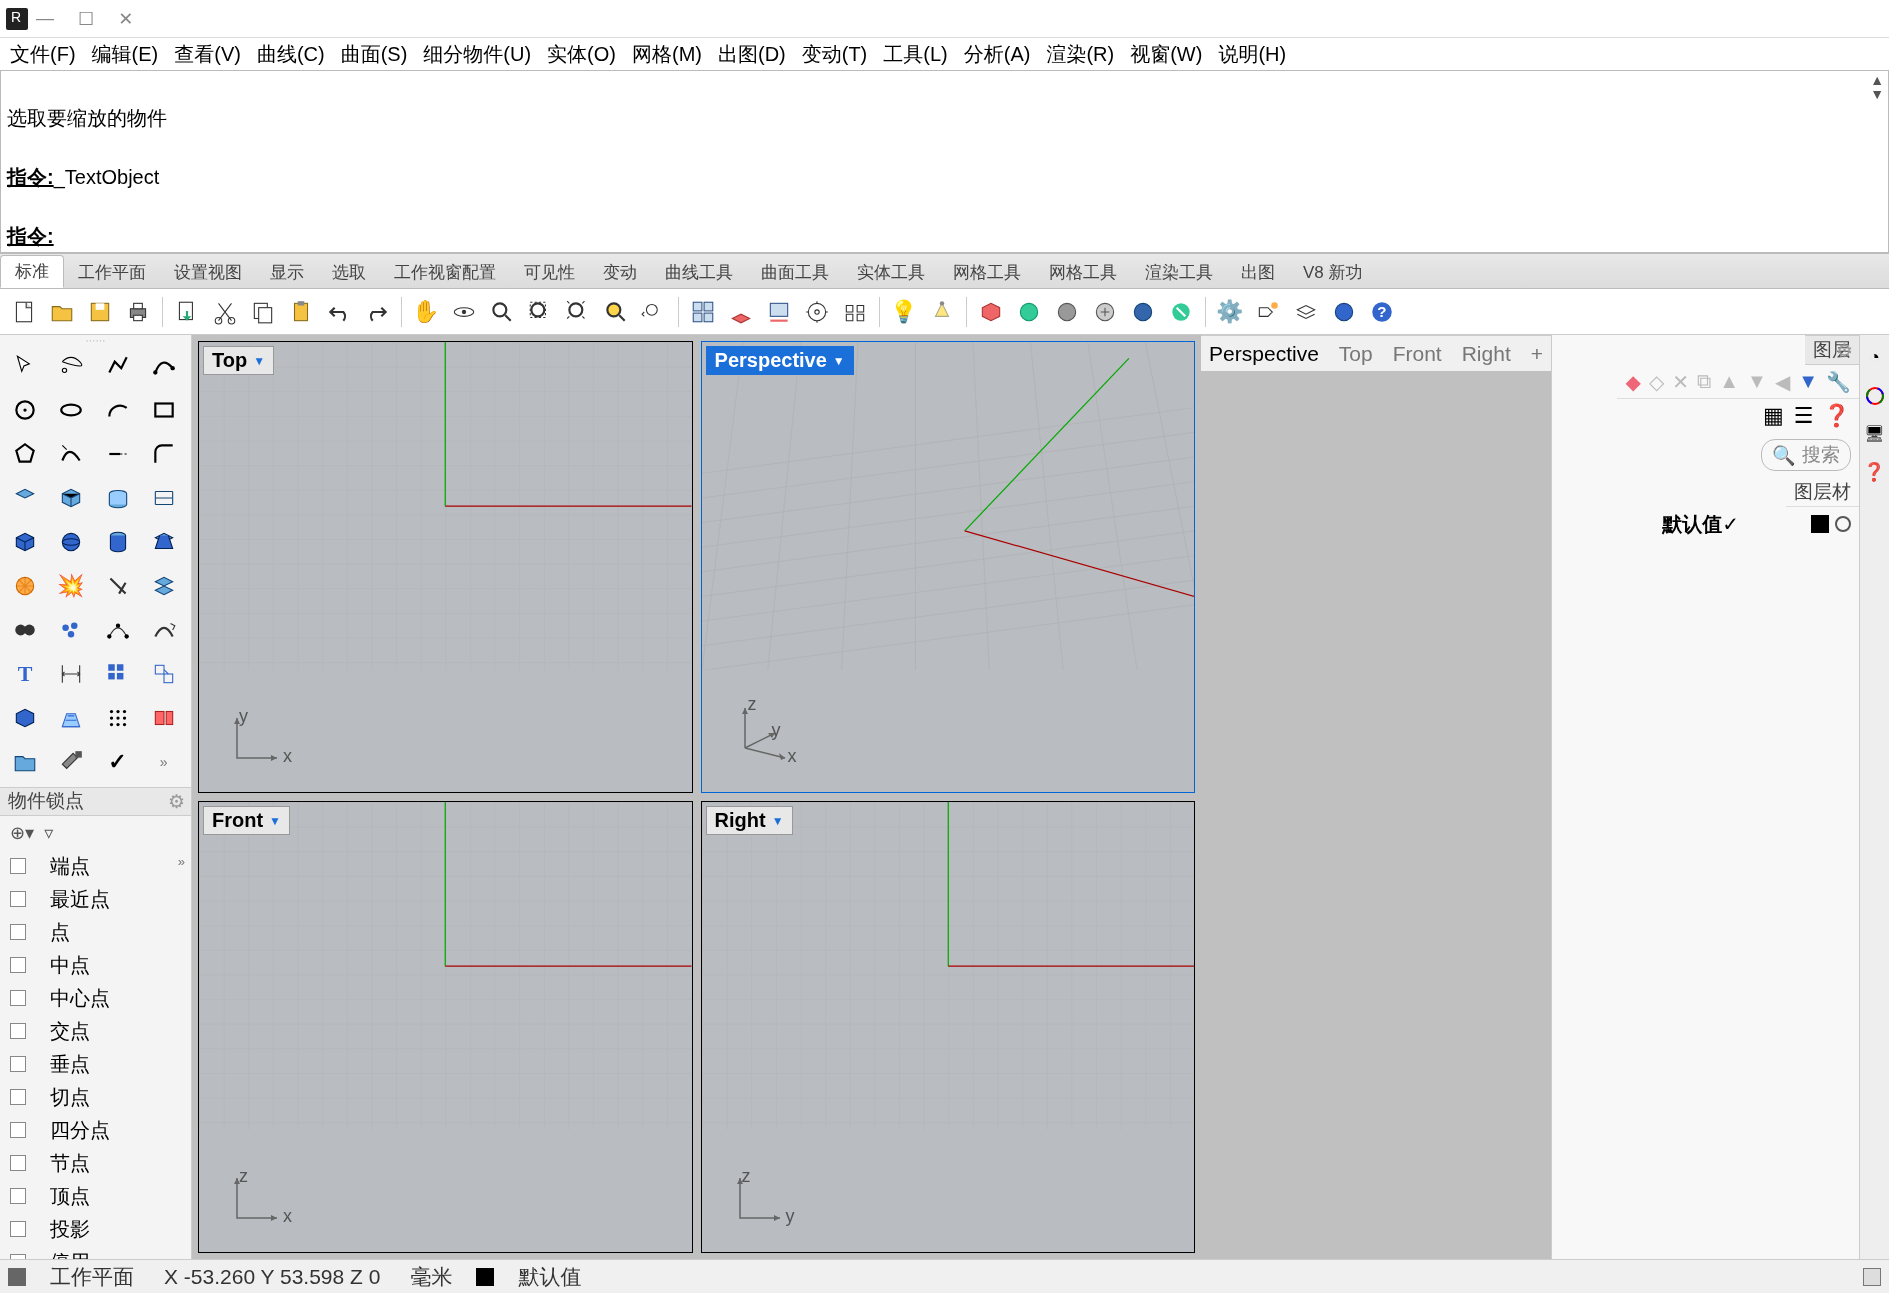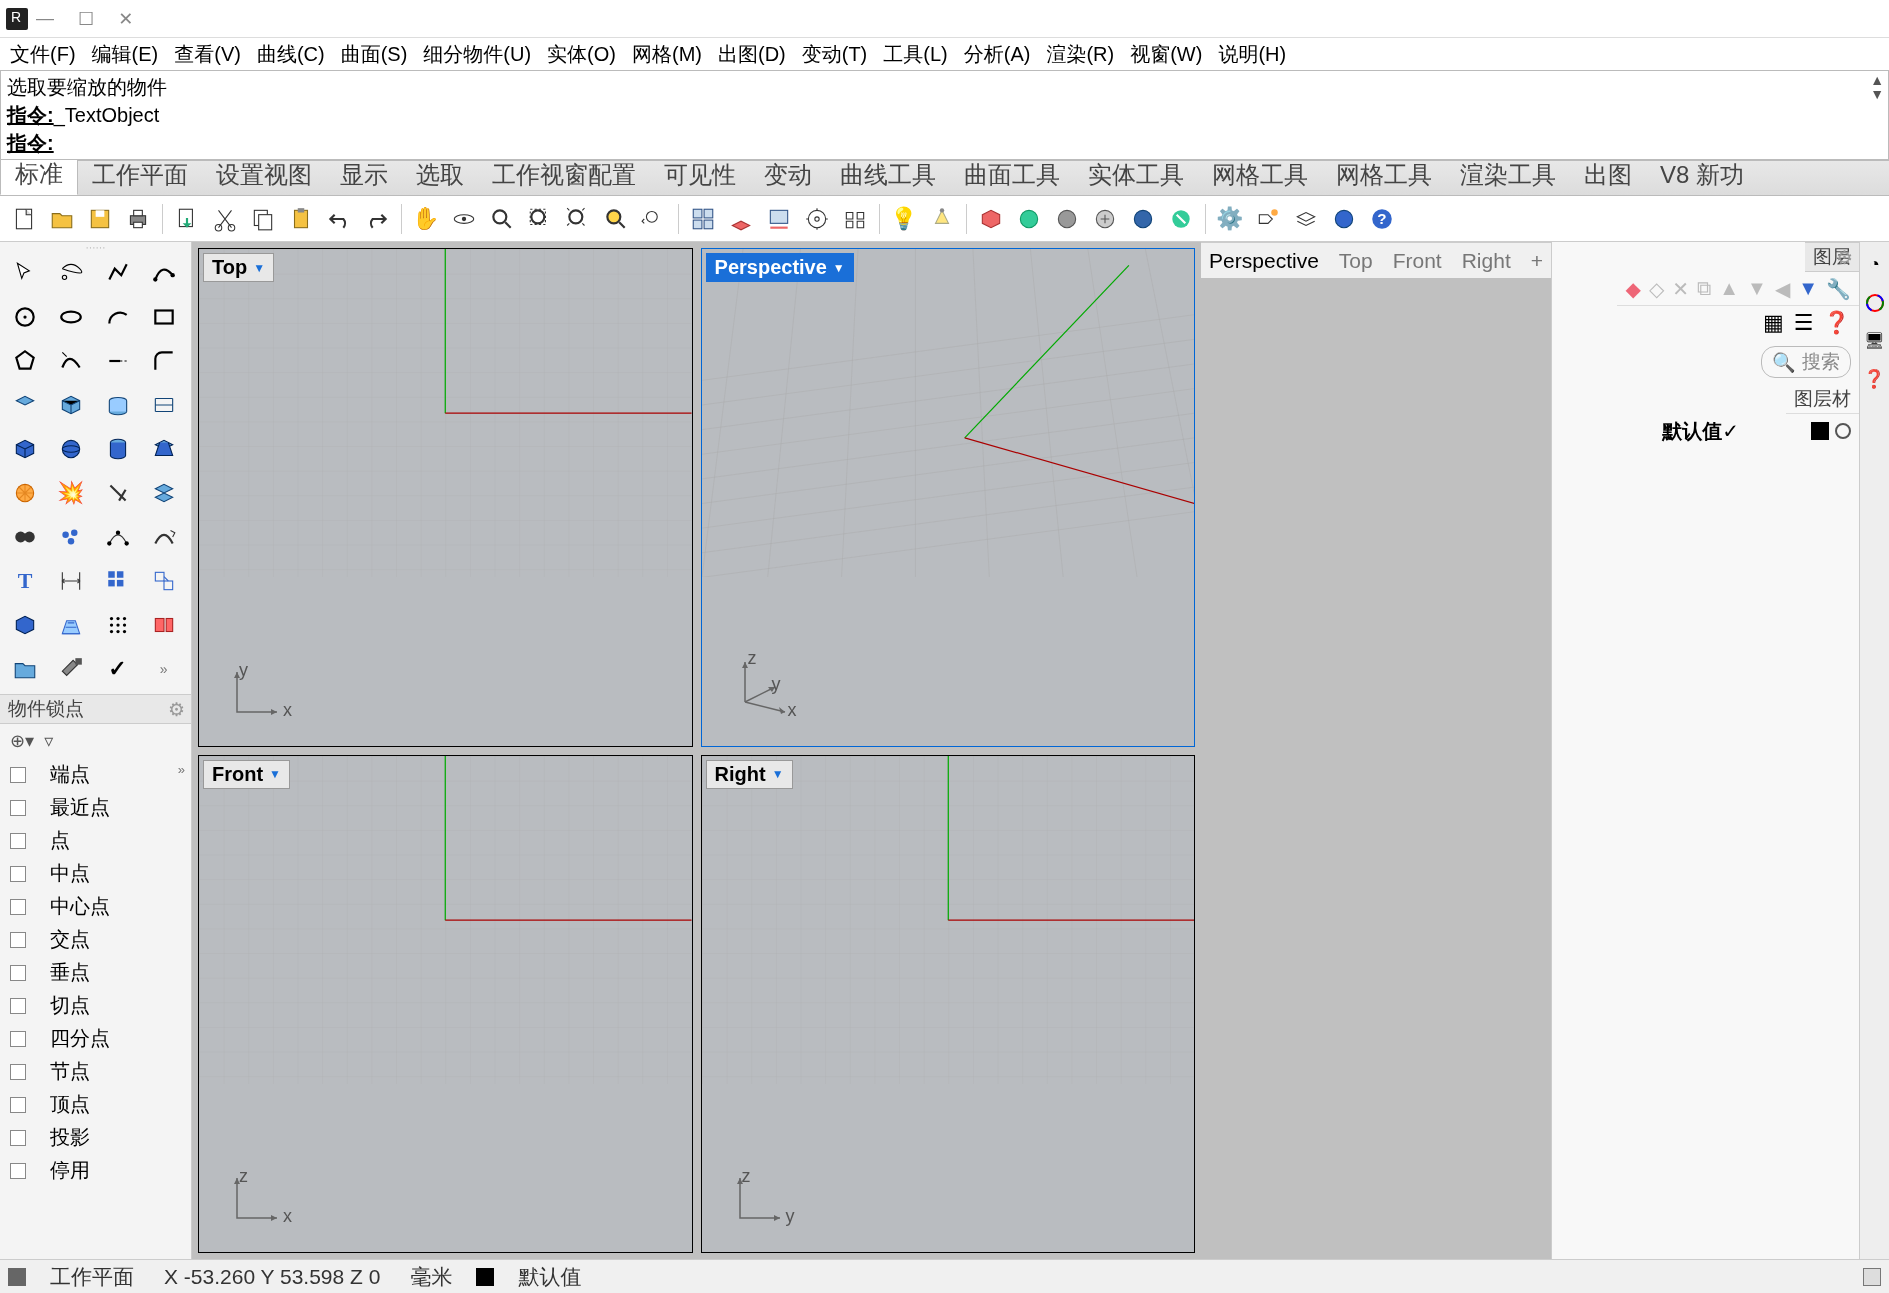--- a/index.html
+++ b/index.html
@@ -6,24 +6,24 @@
 body { background:#f0f0f0; width:1889px; height:1293px; overflow:hidden; font-size:18px; color:#000; display:flex; flex-direction:column; }
 .titlebar { height:38px; background:#fff; display:flex; align-items:center; padding:0 6px; border-bottom:1px solid #ddd; }
 .titlebar .logo { width:22px; height:22px; background:#222; border-radius:2px; margin-right:8px; position:relative; }
 .titlebar .logo::after { content:"R"; color:#fff; font-size:14px; position:absolute; left:5px; top:1px; }
 .titlebar .title { flex:1; color:#555; font-size:19px; }
 .winbtns { display:flex; gap:24px; padding-right:10px; color:#888; font-size:18px; }
 .winbtns span { cursor:default; }
 .menubar { height:32px; background:#fff; display:flex; align-items:center; padding:0 4px; font-size:20px; gap:4px; }
 .menubar span { padding:1px 6px; }
 .cmdarea { background:#fff; border:1px solid #bbb; padding:2px 6px; font-size:20px; display:flex; flex-direction:column; position:relative; }
-.cmdline { display:flex; align-items:center; height:28px; }
+.cmdline { display:flex; align-items:center; height:28px;margin-top:31px; }
 .cmdline .lbl { font-weight:bold;text-decoration:underline; }
 .cmdarea .scrolls { position:absolute; right:4px; top:2px; display:flex; flex-direction:column; color:#555; font-size:14px; line-height:14px; }
-.tabstrip { height:36px; background:linear-gradient(#e8e8e8,#dcdcdc); border-top:1px solid #bbb; border-bottom:1px solid #bbb; display:flex; align-items:flex-end; font-size:24px; }
+.tabstrip { height:36px; background:linear-gradient(#e8e8e8,#dcdcdc); border-top:1px solid #bbb; border-bottom:1px solid #bbb; display:flex; align-items:flex-end; font-size:17px; }
 .tabstrip .tab { padding:4px 14px; color:#444; }
 .tabstrip .tab.active { background:#fff; border:1px solid #bbb; border-bottom:1px solid #fff; border-radius:4px 4px 0 0; }
 .maintoolbar { height:46px; background:#fff; border-bottom:1px solid #ccc; display:flex; align-items:center; padding:0 6px; gap:2px; }
 .tbtn { width:36px; height:36px; display:flex; align-items:center; justify-content:center; border-radius:4px; }
 .ico { width:26px; height:26px; display:flex; align-items:center; justify-content:center; font-size:22px; }
 .sep { width:1px; height:30px; background:#ccc; margin:0 4px; }
 
 .workrow { flex:1; display:flex; min-height:0; }
 .leftcol { width:192px; background:#f4f4f4; display:flex; flex-direction:column; border-right:1px solid #ccc; }
 .toolgrid { padding:4px; display:grid; grid-template-columns:repeat(4,1fr); gap:2px; }

